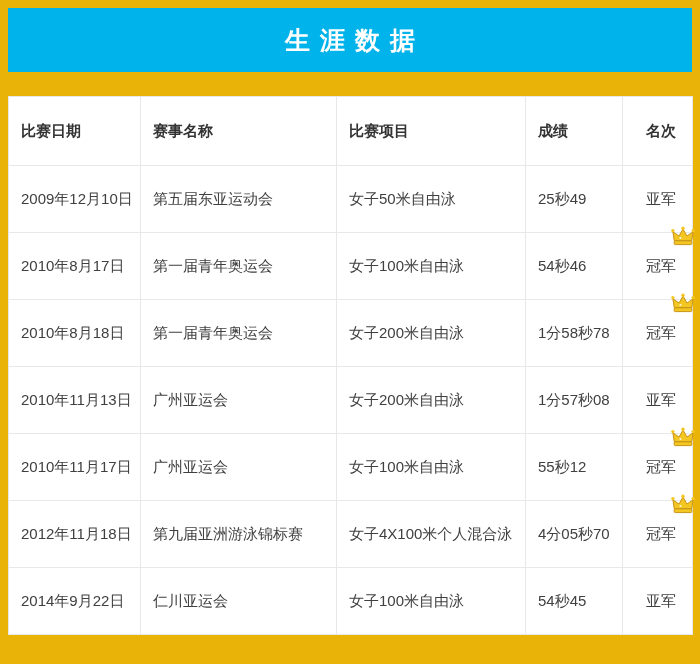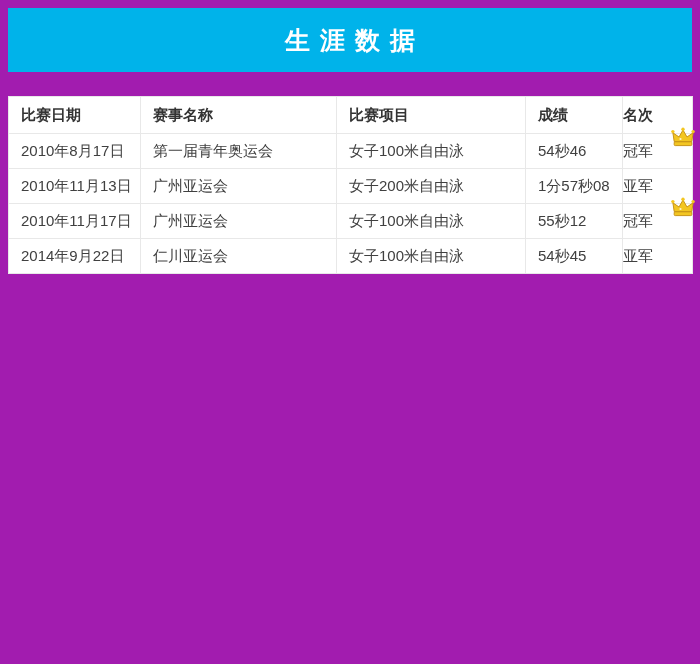--- a/index.html
+++ b/index.html
@@ -4,21 +4,21 @@
 <style>
   html, body {
     margin: 0;
     padding: 0;
     background: #ffffff;
     font-family: "Liberation Sans", "DejaVu Sans", sans-serif;
   }
   .page {
     width: 700px;
     height: 664px;
-    background: #a21caf;
+    background: #eab308;
     overflow: hidden;
     box-sizing: border-box;
   }
   .banner {
     margin: 8px 8px 0 8px;
     height: 64px;
     background: #00b3ea;
     display: flex;
     align-items: center;
     justify-content: center;
@@ -52,22 +52,22 @@
     font-weight: bold;
     color: #333333;
     background: #ffffff;
     margin-top: 8px;
   }
   table.career td {
     height: 34px;
     background: #ffffff;
   }
   table.career th.col-rank, table.career td.col-rank {
-    text-align: left;
-    padding: 0;
+    text-align: right;
+    padding: 16px;
     position: relative;
   }
   .crown {
     position: absolute;
     top: -7px;
     right: -3px;
     width: 24px;
     height: 22px;
     line-height: 0;
   }
@@ -94,24 +94,47 @@
       <tr>
           <th>比赛日期</th>
           <th>赛事名称</th>
           <th>比赛项目</th>
           <th>成绩</th>
           <th class="col-rank">名次</th>
         </tr>
     </thead>
     <tbody>
         <tr>
+          <td>2009年12月10日</td>
+          <td>第五届东亚运动会</td>
+          <td>女子50米自由泳</td>
+          <td>25秒49</td>
+          <td class="col-rank"><span>亚军</span></td>
+        </tr>
+        <tr>
           <td>2010年8月17日</td>
           <td>第一届青年奥运会</td>
           <td>女子100米自由泳</td>
           <td>54秒46</td>
+          <td class="col-rank"><span>冠军</span><span class="crown">
+              <svg viewBox="0 0 24 22" width="24" height="22">
+                <path d="M3.2 14.5 L1.9 5.8 L8 10 L12 3 L16 10 L22.1 5.8 L20.8 14.5 Z" fill="#f3c622" stroke="#c89417" stroke-width="1"></path>
+                <rect x="3.2" y="14.8" width="17.6" height="3.8" rx="1" fill="#f3c622" stroke="#c89417" stroke-width="1"></rect>
+                <circle cx="1.9" cy="4.6" r="1.7" fill="#f3c622"></circle>
+                <circle cx="12" cy="2.2" r="1.7" fill="#f3c622"></circle>
+                <circle cx="22.1" cy="4.6" r="1.7" fill="#f3c622"></circle>
+                <circle cx="9.5" cy="12" r="1.1" fill="#ffffff" opacity="0.8"></circle>
+              </svg>
+            </span></td>
+        </tr>
+        <tr>
+          <td>2010年8月18日</td>
+          <td>第一届青年奥运会</td>
+          <td>女子200米自由泳</td>
+          <td>1分58秒78</td>
           <td class="col-rank"><span>冠军</span><span class="crown">
               <svg viewBox="0 0 24 22" width="24" height="22">
                 <path d="M3.2 14.5 L1.9 5.8 L8 10 L12 3 L16 10 L22.1 5.8 L20.8 14.5 Z" fill="#f3c622" stroke="#c89417" stroke-width="1"></path>
                 <rect x="3.2" y="14.8" width="17.6" height="3.8" rx="1" fill="#f3c622" stroke="#c89417" stroke-width="1"></rect>
                 <circle cx="1.9" cy="4.6" r="1.7" fill="#f3c622"></circle>
                 <circle cx="12" cy="2.2" r="1.7" fill="#f3c622"></circle>
                 <circle cx="22.1" cy="4.6" r="1.7" fill="#f3c622"></circle>
                 <circle cx="9.5" cy="12" r="1.1" fill="#ffffff" opacity="0.8"></circle>
               </svg>
             </span></td>
@@ -133,20 +156,36 @@
                 <path d="M3.2 14.5 L1.9 5.8 L8 10 L12 3 L16 10 L22.1 5.8 L20.8 14.5 Z" fill="#f3c622" stroke="#c89417" stroke-width="1"></path>
                 <rect x="3.2" y="14.8" width="17.6" height="3.8" rx="1" fill="#f3c622" stroke="#c89417" stroke-width="1"></rect>
                 <circle cx="1.9" cy="4.6" r="1.7" fill="#f3c622"></circle>
                 <circle cx="12" cy="2.2" r="1.7" fill="#f3c622"></circle>
                 <circle cx="22.1" cy="4.6" r="1.7" fill="#f3c622"></circle>
                 <circle cx="9.5" cy="12" r="1.1" fill="#ffffff" opacity="0.8"></circle>
               </svg>
             </span></td>
         </tr>
         <tr>
+          <td>2012年11月18日</td>
+          <td>第九届亚洲游泳锦标赛</td>
+          <td>女子4X100米个人混合泳</td>
+          <td>4分05秒70</td>
+          <td class="col-rank"><span>冠军</span><span class="crown">
+              <svg viewBox="0 0 24 22" width="24" height="22">
+                <path d="M3.2 14.5 L1.9 5.8 L8 10 L12 3 L16 10 L22.1 5.8 L20.8 14.5 Z" fill="#f3c622" stroke="#c89417" stroke-width="1"></path>
+                <rect x="3.2" y="14.8" width="17.6" height="3.8" rx="1" fill="#f3c622" stroke="#c89417" stroke-width="1"></rect>
+                <circle cx="1.9" cy="4.6" r="1.7" fill="#f3c622"></circle>
+                <circle cx="12" cy="2.2" r="1.7" fill="#f3c622"></circle>
+                <circle cx="22.1" cy="4.6" r="1.7" fill="#f3c622"></circle>
+                <circle cx="9.5" cy="12" r="1.1" fill="#ffffff" opacity="0.8"></circle>
+              </svg>
+            </span></td>
+        </tr>
+        <tr>
           <td>2014年9月22日</td>
           <td>仁川亚运会</td>
           <td>女子100米自由泳</td>
           <td>54秒45</td>
           <td class="col-rank"><span>亚军</span></td>
         </tr>
       </tbody>
   </table>
 
 </div>

